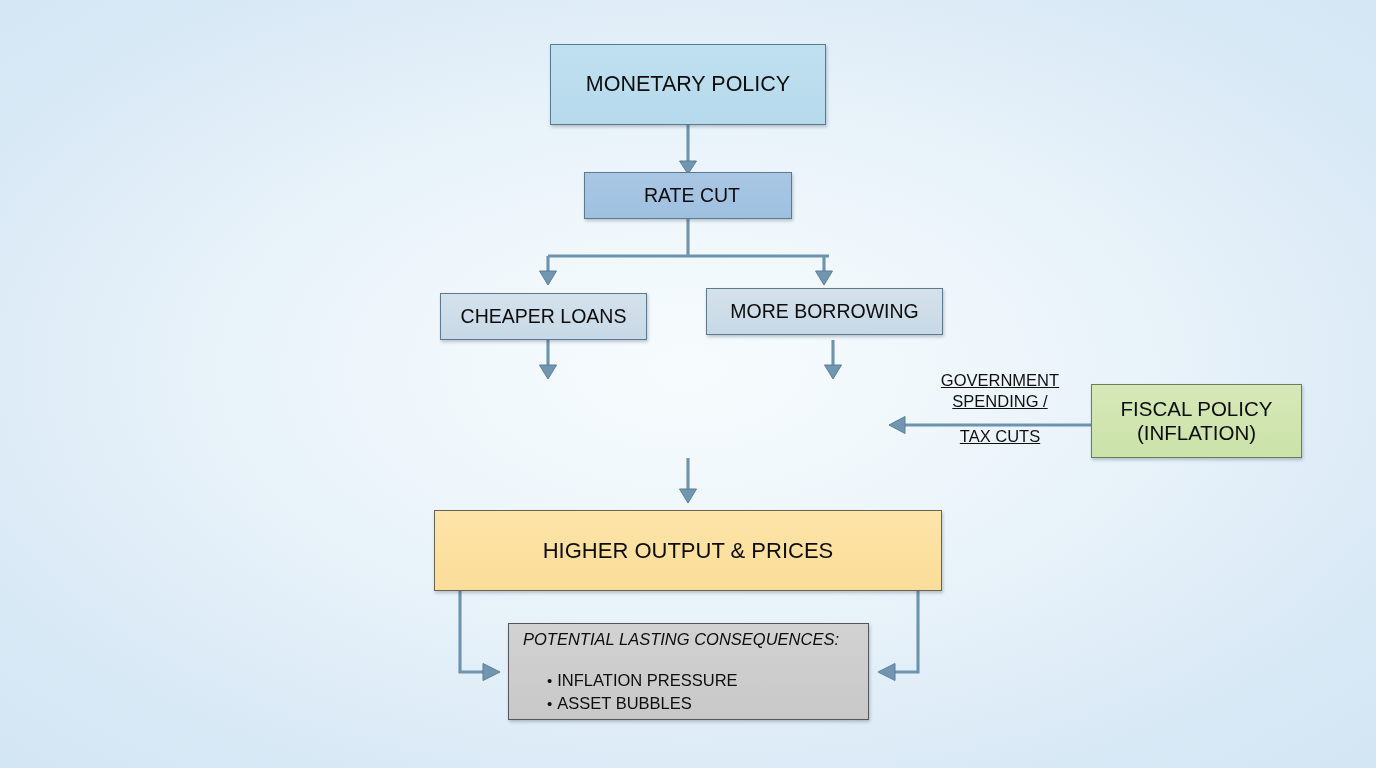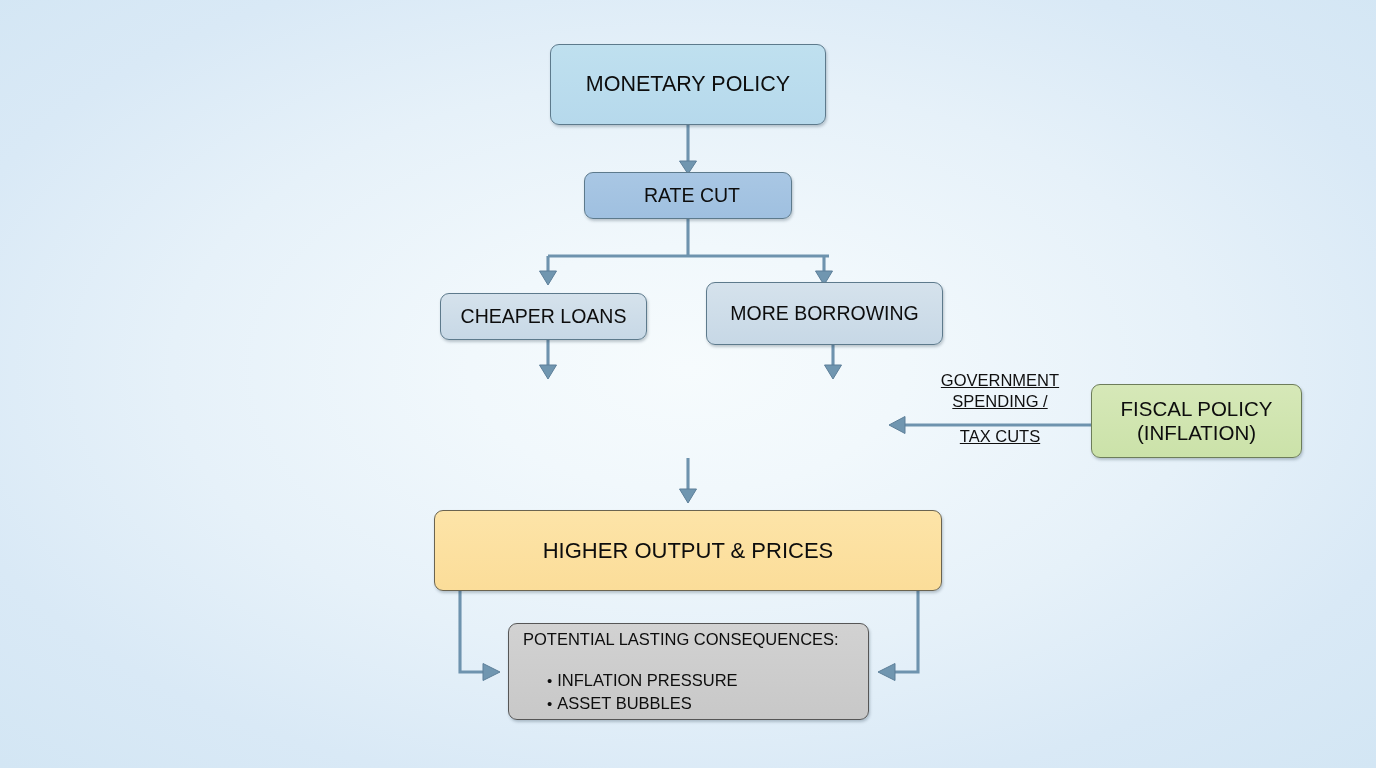--- a/index.html
+++ b/index.html
@@ -24,21 +24,21 @@
   svg.edge-layer {
     position: absolute;
     left: 0; top: 0;
     width: 1376px;
     height: 768px;
     pointer-events: none;
   }
   .node {
     position: absolute;
     box-sizing: border-box;
-    border-radius: 9px;
+    border-radius: 0;
     display: flex;
     flex-direction: column;
     align-items: center;
     justify-content: center;
     text-align: center;
     color: #0d0d0d;
     line-height: 1.16;
     box-shadow: 1px 2px 3px rgba(40,60,80,0.28);
   }
   .node .line { display: block; white-space: nowrap; }
@@ -56,21 +56,21 @@
     font-size: 19.5px;
     padding-left: 8px;
   }
   #node-cheaper-loans {
     left: 440px; top: 293px; width: 207px; height: 47px;
     background: linear-gradient(180deg,#d5e2ec 0%,#c7d8e6 100%);
     border: 1.6px solid #5d7a8c;
     font-size: 19.5px;
   }
   #node-more-borrowing {
-    left: 706px; top: 282px; width: 237px; height: 63px;
+    left: 706px; top: 288px; width: 237px; height: 47px;
     background: linear-gradient(180deg,#d5e2ec 0%,#c7d8e6 100%);
     border: 1.6px solid #5d7a8c;
     font-size: 19.5px;
   }
   #node-higher-aggregate-demand {
     left: 488px; top: 386px; width: 400px; height: 72px;
     background: linear-gradient(180deg,#fbd2b4 0%,#f8c3a0 100%);
     border: 1.6px solid #6b5a50;
     font-size: 22px;
   }
@@ -89,21 +89,21 @@
   #node-consequences {
     left: 508px; top: 623px; width: 361px; height: 97px;
     background: linear-gradient(180deg,#d2d2d2 0%,#c8c8c8 100%);
     border: 1.6px solid #565656;
     align-items: flex-start;
     justify-content: center;
     padding: 0 0 0 14px;
     font-size: 16.5px;
     text-align: left;
   }
-  #node-consequences .conseq-title { margin-bottom: 18px; }
+  #node-consequences .conseq-title { margin-bottom: 18px; font-style: italic; }
   #node-consequences .bullet-row {
     display: block;
     padding-left: 24px;
     white-space: nowrap;
     margin-top: 4px;
   }
   #node-consequences .bullet-row .dot {
     font-size: 15px;
     margin-right: 5px;
   }

